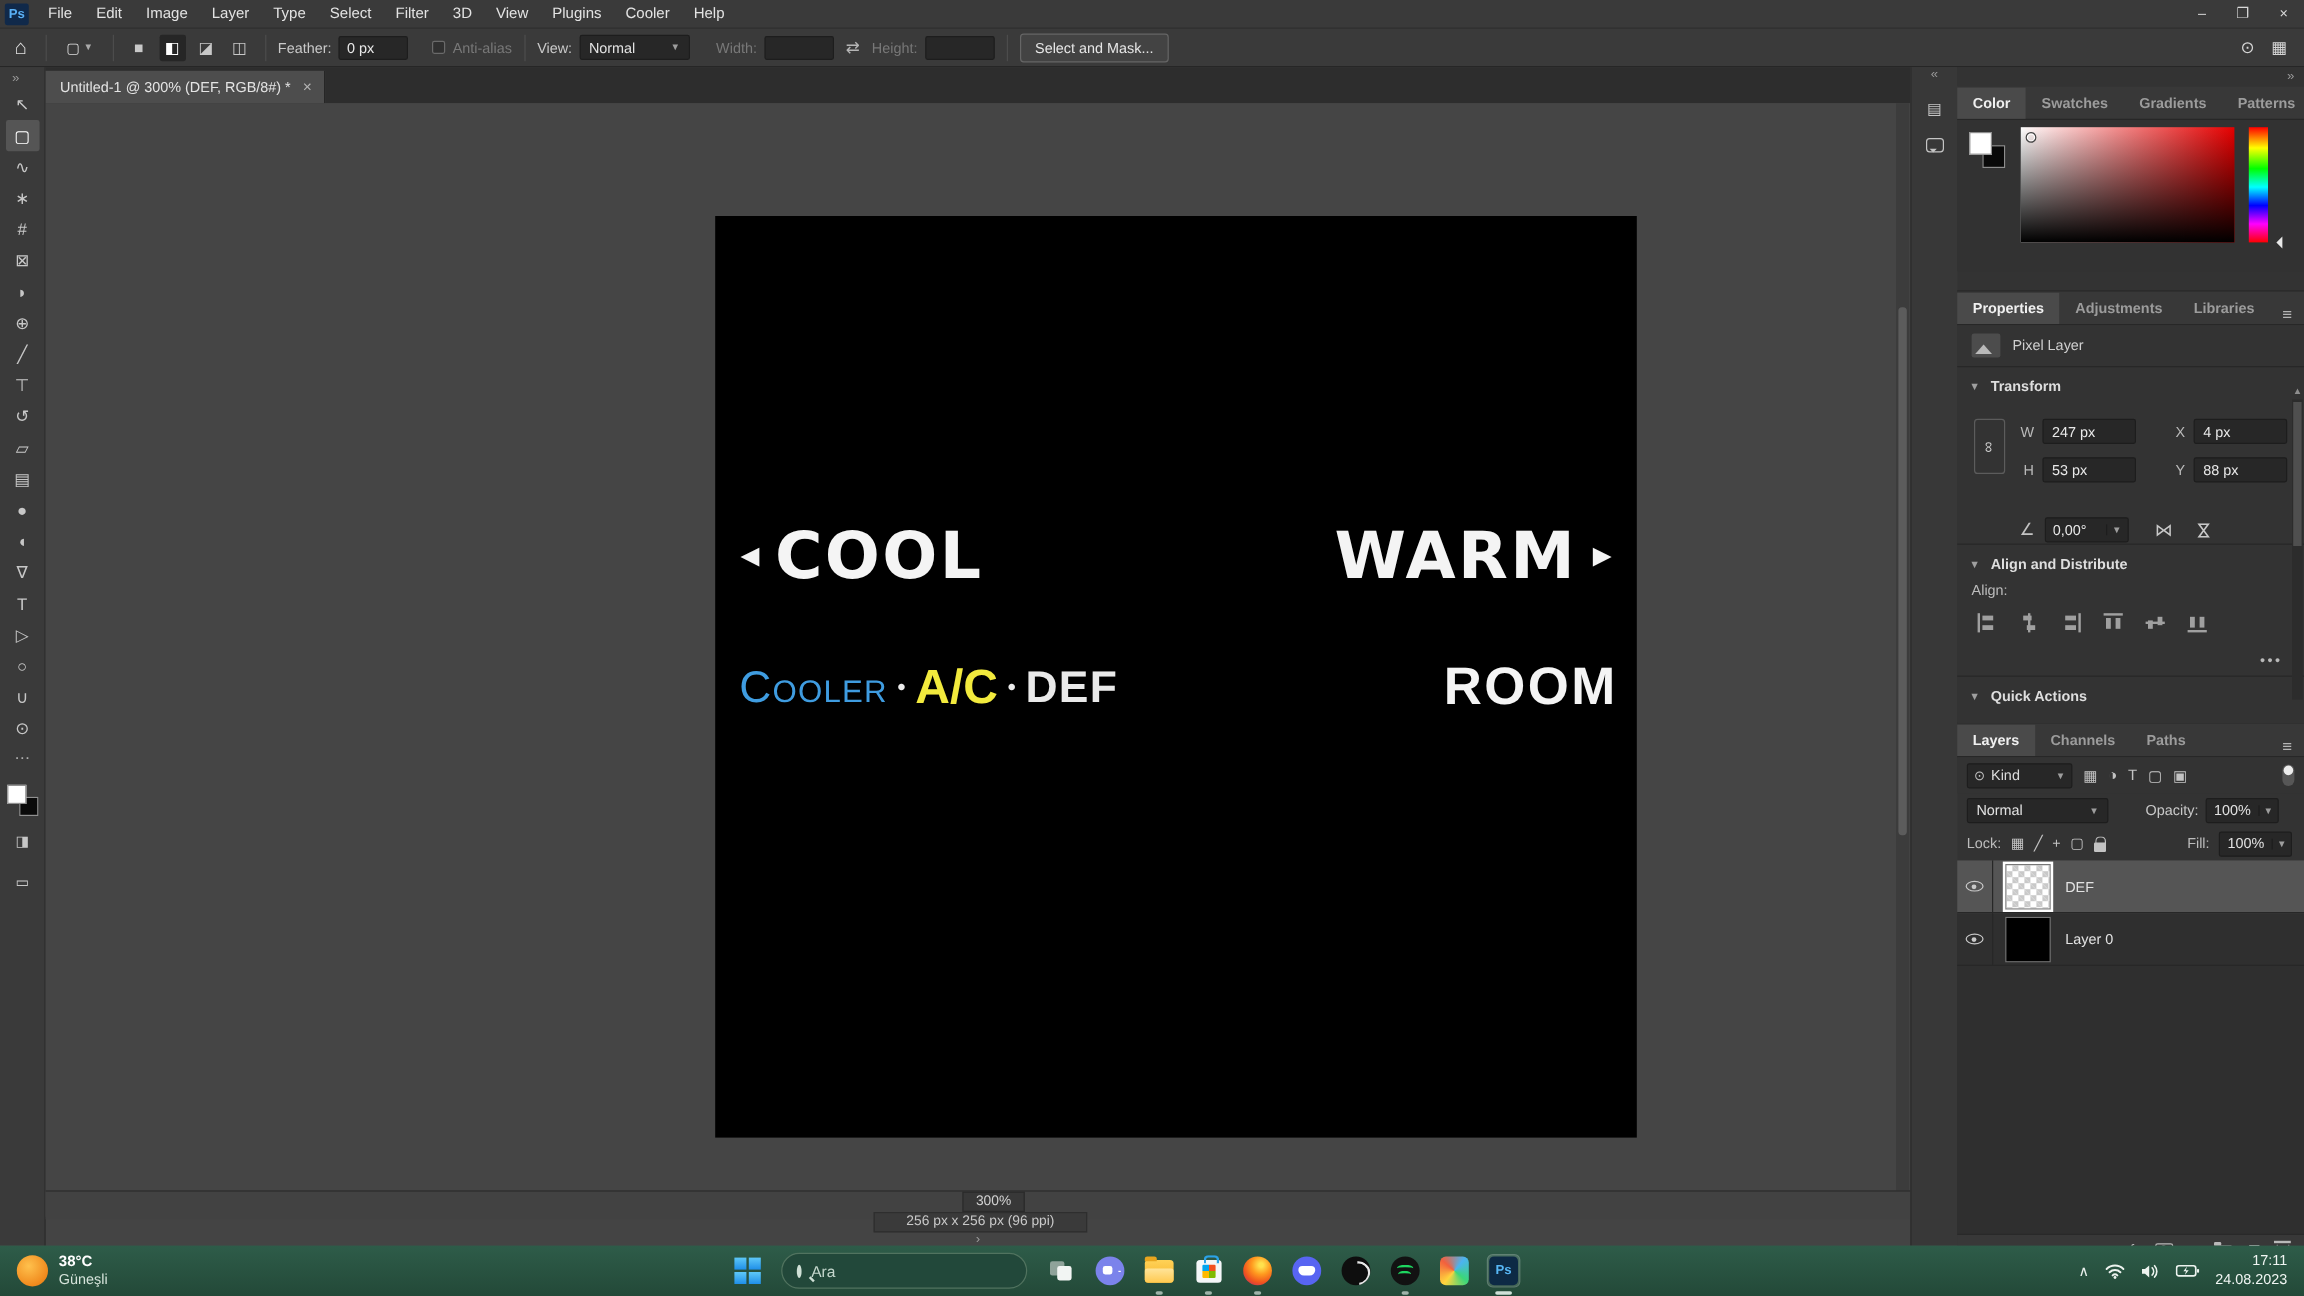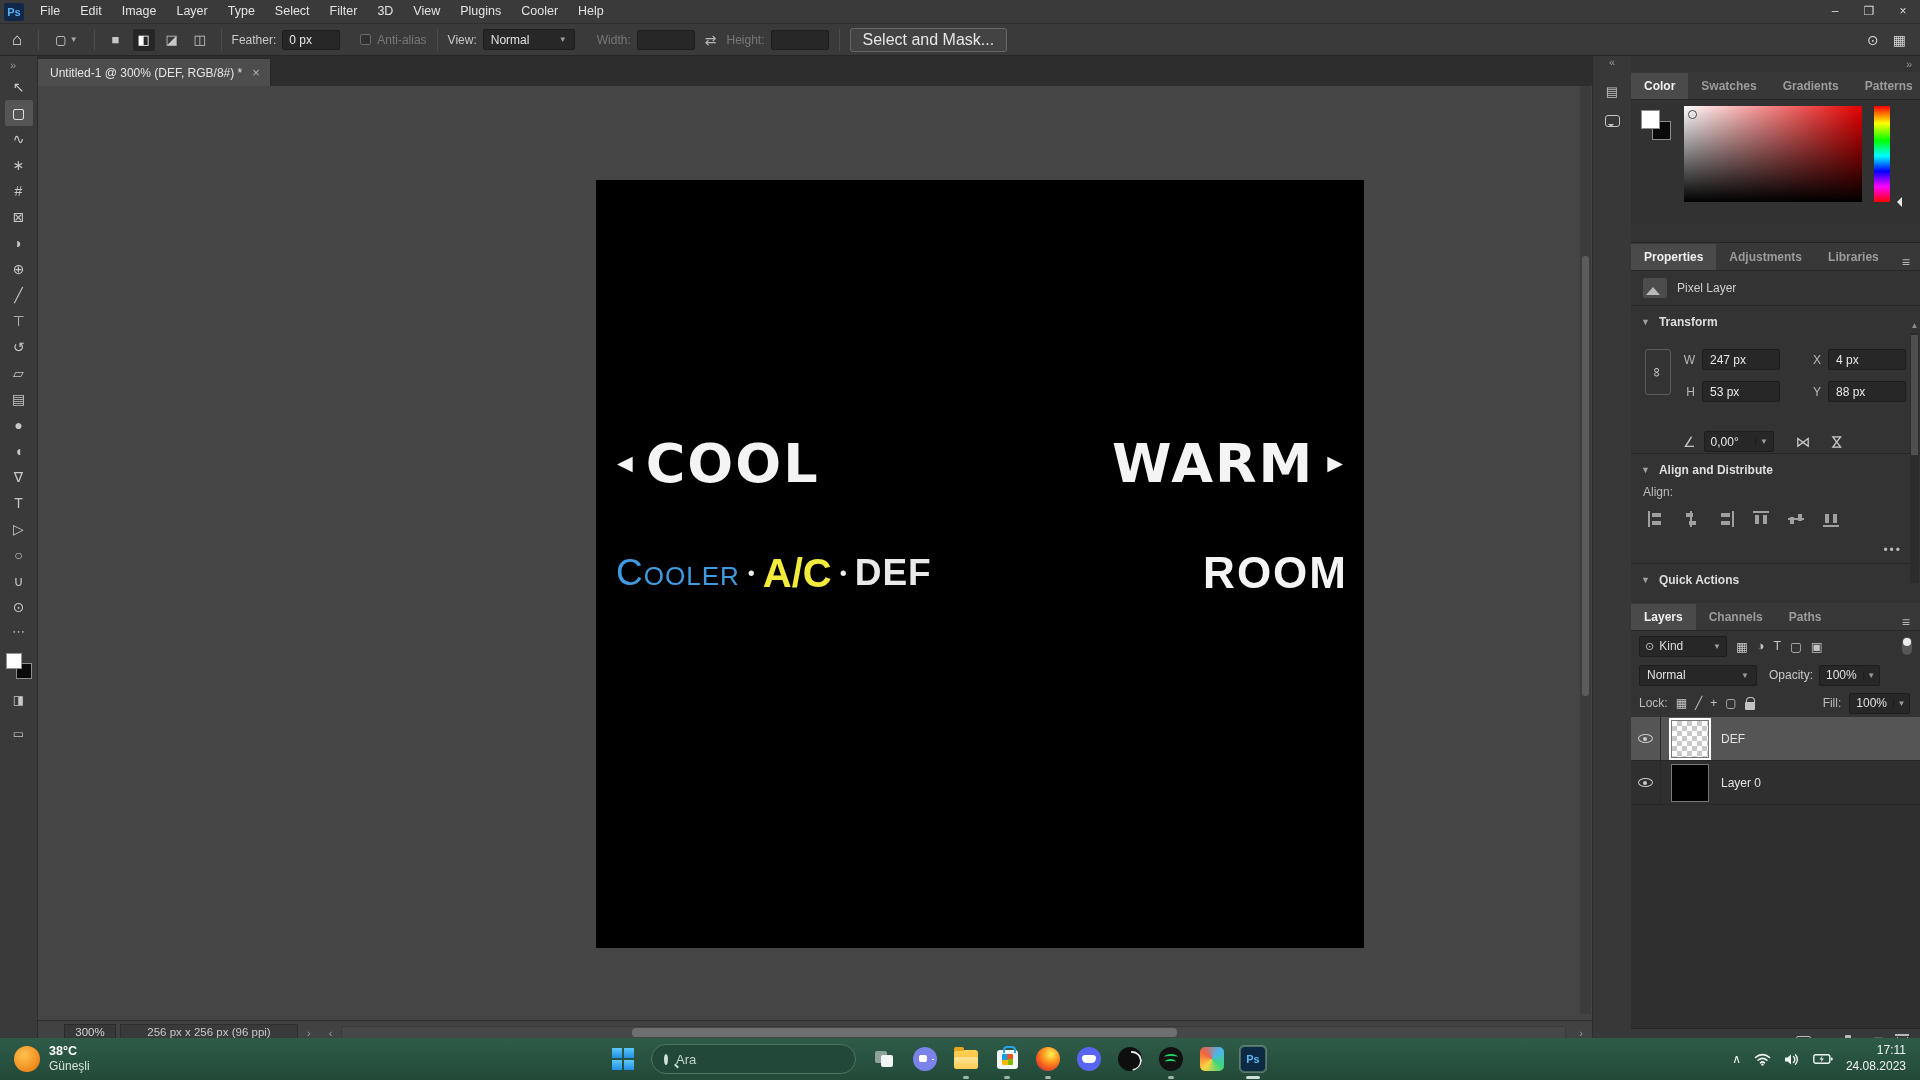--- a/index.html
+++ b/index.html
@@ -26,21 +26,21 @@
     color:#c8c8c8; font-size:13px; border-radius:2px; }
   .mode-btn.active { background:#262626; color:#fff; }
   .opt-label { color:#c9c9c9; }
   .opt-label.dim { color:#787878; }
   .opt-field { width:62px; height:20px; background:#272727; border:1px solid #1d1d1d; border-radius:2px;
     color:#e8e8e8; padding:0 6px; font-size:12px; font-family:inherit; }
   .opt-field.small { width:58px; }
   .cb { width:11px; height:11px; border:1px solid #6a6a6a; border-radius:2px; background:#303030; display:inline-block; }
   .swap-ico { color:#b5b5b5; font-size:14px; padding:0 4px; }
   .btn { height:24px; padding:0 12px; background:#434343; border:1px solid #666; border-radius:3px;
-    color:#e6e6e6; font-size:16px; }
+    color:#e6e6e6; font-size:12px; }
   #opt-right { margin-left:auto; display:flex; align-items:center; gap:14px; padding-right:14px; }
   .opt-ico { color:#d5d5d5; font-size:14px; }
 
   
   #toolbar { position:absolute; left:0; top:56px; width:38px; height:982px; background:#3a3a3a;
     border-right:1px solid #2c2c2c; display:flex; flex-direction:column; align-items:center; }
   .tb-collapse { color:#9a9a9a; font-size:11px; height:18px; line-height:18px; align-self:flex-start; padding-left:10px; }
   .tool { width:28px; height:26px; display:flex; align-items:center; justify-content:center;
     color:#c7c7c7; font-size:14px; border-radius:2px; }
   .tool.active { background:#555; color:#fff; }
@@ -70,22 +70,22 @@
   .cv-dot { color:#ececec; font-size:20px; padding:0 2px; }
   .cv-ac { color:#f2ea3d; font-size:40px; font-weight:bold; }
   .cv-def { color:#e9e9e9; font-size:37px; font-weight:bold; letter-spacing:1px; }
   .cv-room { font-size:44px; font-weight:bold; letter-spacing:2px; }
 
   
   #vscroll { position:absolute; left:1580px; top:86px; width:11px; height:928px; background:#3c3c3c; }
   #vscroll .thumb { position:absolute; left:2px; top:170px; width:7px; height:440px; background:#5c5c5c; border-radius:3px; }
 
   
-  #statusrow { position:absolute; left:38px; top:1020px; width:1554px; height:24px; background:#424242;
-    border-top:1px solid #2c2c2c; display:flex; align-items:center; font-size:11.5px; }
+  #statusrow { position:absolute; left:38px; top:992px; width:1554px; height:24px; background:#424242;
+    border-top:1px solid #2c2c2c; display:flex; align-items:center; font-size:11.5px;flex-direction:column; }
   .zoom-field { margin-left:26px; width:52px; height:17px; background:#383838; border:1px solid #2a2a2a;
     color:#d2d2d2; text-align:center; line-height:15px; }
   .doc-info { margin-left:4px; width:178px; height:17px; background:#3a3a3a; border:1px solid #2e2e2e;
     color:#c9c9c9; text-align:center; line-height:15px; }
   .status-arrow { color:#9f9f9f; padding:0 9px; font-size:11px; }
   #hscroll { flex:1; height:13px; margin-right:14px; background:#474747; position:relative; border:1px solid #3a3a3a; }
   #hscroll .thumb { position:absolute; left:290px; top:1px; width:545px; height:9px; background:#6f6f6f; border-radius:4px; }
 
   
   #dockstrip { position:absolute; left:1592px; top:56px; width:39px; height:982px; background:#383838;
@@ -527,21 +527,21 @@
         <span class="filter-ico">T</span>
         <span class="filter-ico">▢</span>
         <span class="filter-ico">▣</span>
       <span class="filter-toggle"></span>
     </div>
     <div class="layers-blend">
       <span class="blend-dd">
         <span>Normal</span>
         <span class="chev">▼</span>
       </span>
-      <span class="opt-label" style="margin-left:6px">Opacity:</span>
+      <span class="opt-label" style="margin-left:25px">Opacity:</span>
       <span class="mini-dd">
         <span class="val">100%</span>
         <span class="chev">▼</span>
       </span>
     </div>
     <div class="layers-lock">
       <span>Lock:</span>
       <span class="lock-ico">▦</span>
         <span class="lock-ico">╱</span>
         <span class="lock-ico">+</span>

